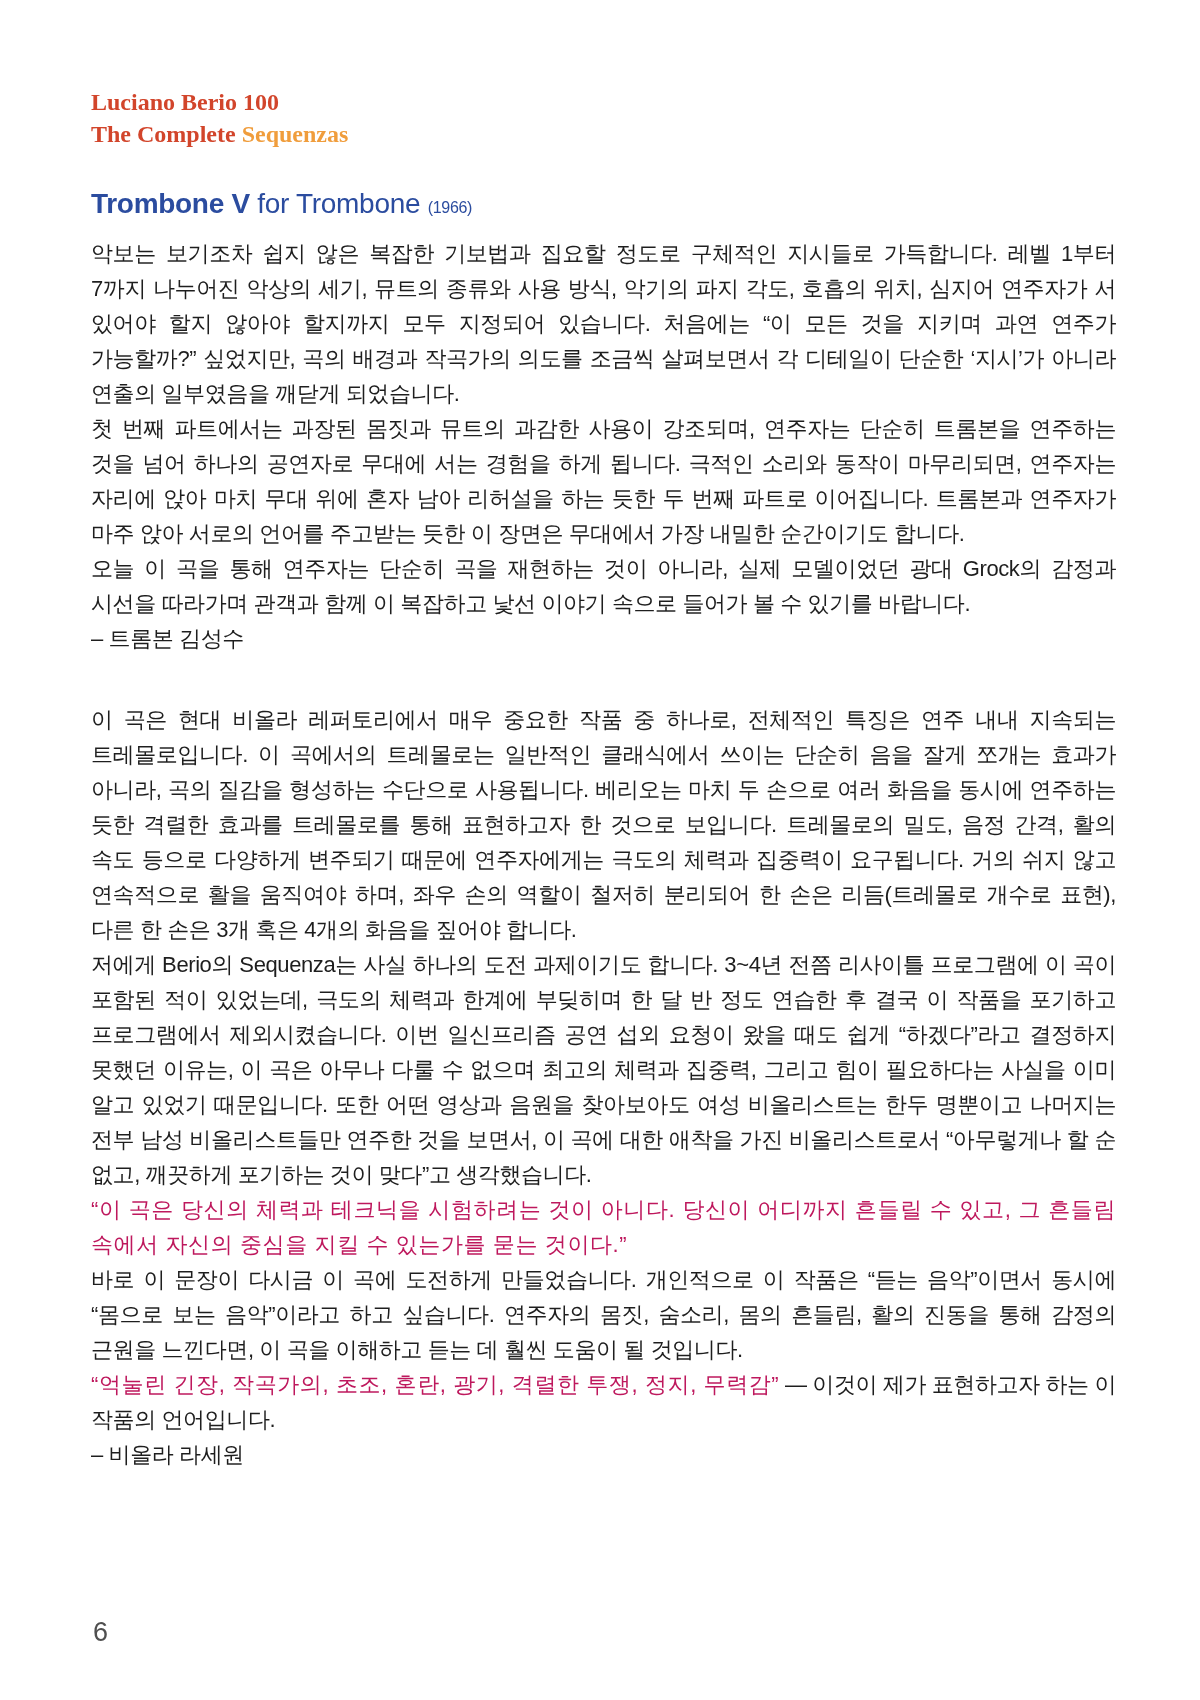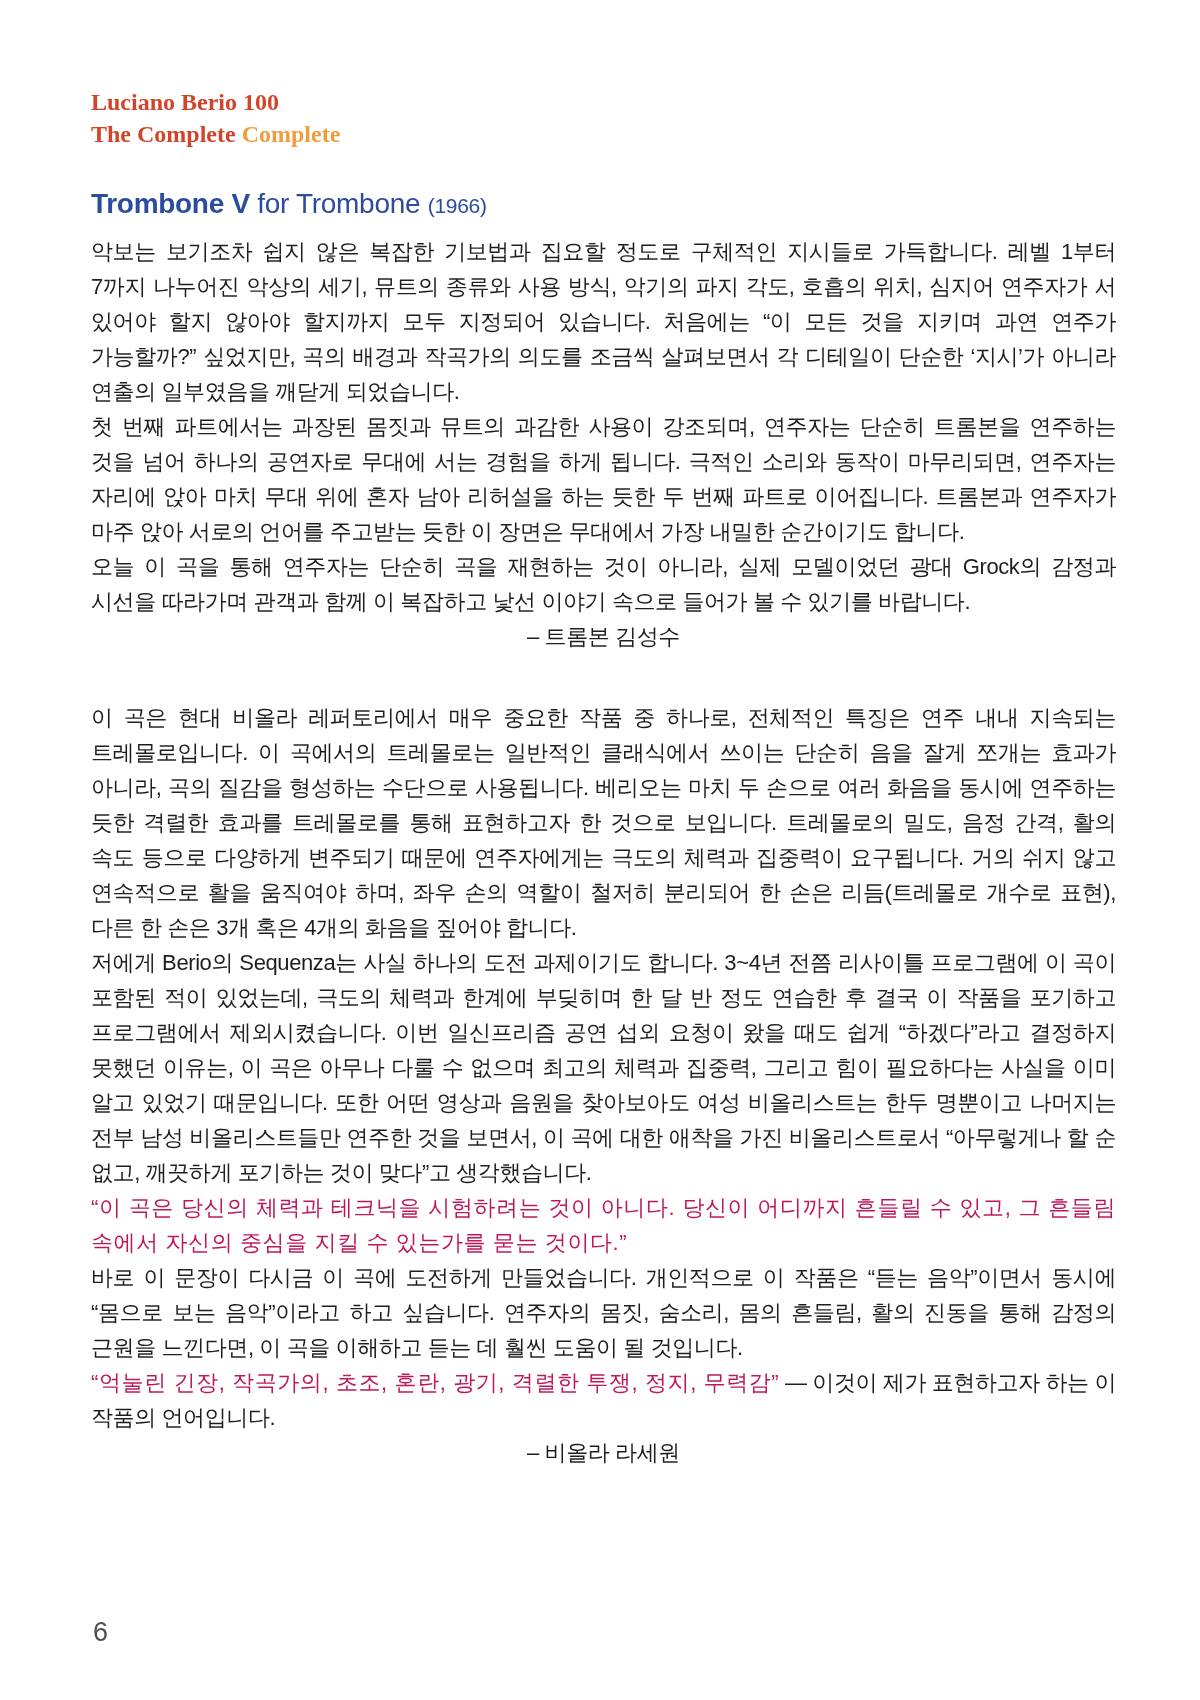--- a/index.html
+++ b/index.html
@@ -30,21 +30,21 @@
   .section-title {
     margin:0 0 10px 0;
     font-size:28px;
     line-height:36px;
     font-weight:400;
     color:var(--blue, #2b4c9f);
     letter-spacing:-0.3px;
   }
   .section-title .t-name { font-weight:700; }
   .section-title .t-rest { font-weight:400; }
-  .section-title .t-year { font-size:21px; font-weight:400; }
+  .section-title .t-year { font-size:16px; font-weight:400; }
   
   .body p {
     margin:0;
     font-size:22px;
     line-height:35px;
     text-align:justify;
     color:#1e1e1e;
     font-weight:500;
     letter-spacing:-0.4px;
     word-break:keep-all;
@@ -52,41 +52,41 @@
   .body p .seg { white-space:pre-wrap; }
   .body p .quote-seg {
     font-weight:400;
     color:#be185d;
     letter-spacing:0.6px;
   }
   .attribution {
     margin:0;
     font-size:22px;
     line-height:35px;
-    text-align:center;
+    text-align:left;
     color:#1e1e1e;
     font-weight:500;
     letter-spacing:-0.4px;
   }
   .page-number {
     position:absolute;
     left:93px;
     bottom:52px;
     font-size:27px;
     color:#4f4f4f;
     font-weight:500;
   }
 </style>
 </head>
 <body>
 
 <div class="content">
   <div class="brand">
     <div>Luciano Berio 100</div>
-    <div><span>The Complete </span><span class="orange">Complete</span></div>
+    <div><span>The Complete </span><span class="orange">Sequenzas</span></div>
   </div>
   <div>
       <section class="section">
         <h2 class="section-title"><span class="t-name">Trombone V</span><span class="t-rest">  for Trombone </span><span class="t-year">(1966)</span></h2>
         <div class="body">
           <p><span class="seg">악보는 보기조차 쉽지 않은 복잡한 기보법과 집요할 정도로 구체적인 지시들로 가득합니다. 레벨 1부터 7까지 나누어진 악상의 세기, 뮤트의 종류와 사용 방식, 악기의 파지 각도, 호흡의 위치, 심지어 연주자가 서 있어야 할지 않아야 할지까지 모두 지정되어 있습니다. 처음에는 “이 모든 것을 지키며 과연 연주가 가능할까?” 싶었지만, 곡의 배경과 작곡가의 의도를 조금씩 살펴보면서 각 디테일이 단순한 ‘지시’가 아니라 연출의 일부였음을 깨닫게 되었습니다.</span></p>
           <p><span class="seg">첫 번째 파트에서는 과장된 몸짓과 뮤트의 과감한 사용이 강조되며, 연주자는 단순히 트롬본을 연주하는 것을 넘어 하나의 공연자로 무대에 서는 경험을 하게 됩니다. 극적인 소리와 동작이 마무리되면, 연주자는 자리에 앉아 마치 무대 위에 혼자 남아 리허설을 하는 듯한 두 번째 파트로 이어집니다. 트롬본과 연주자가 마주 앉아 서로의 언어를 주고받는 듯한 이 장면은 무대에서 가장 내밀한 순간이기도 합니다.</span></p>
           <p><span class="seg">오늘 이 곡을 통해 연주자는 단순히 곡을 재현하는 것이 아니라, 실제 모델이었던 광대 Grock의 감정과 시선을 따라가며 관객과 함께 이 복잡하고 낯선 이야기 속으로 들어가 볼 수 있기를 바랍니다.</span></p>
         </div>
         <p class="attribution">– 트롬본 김성수</p>

